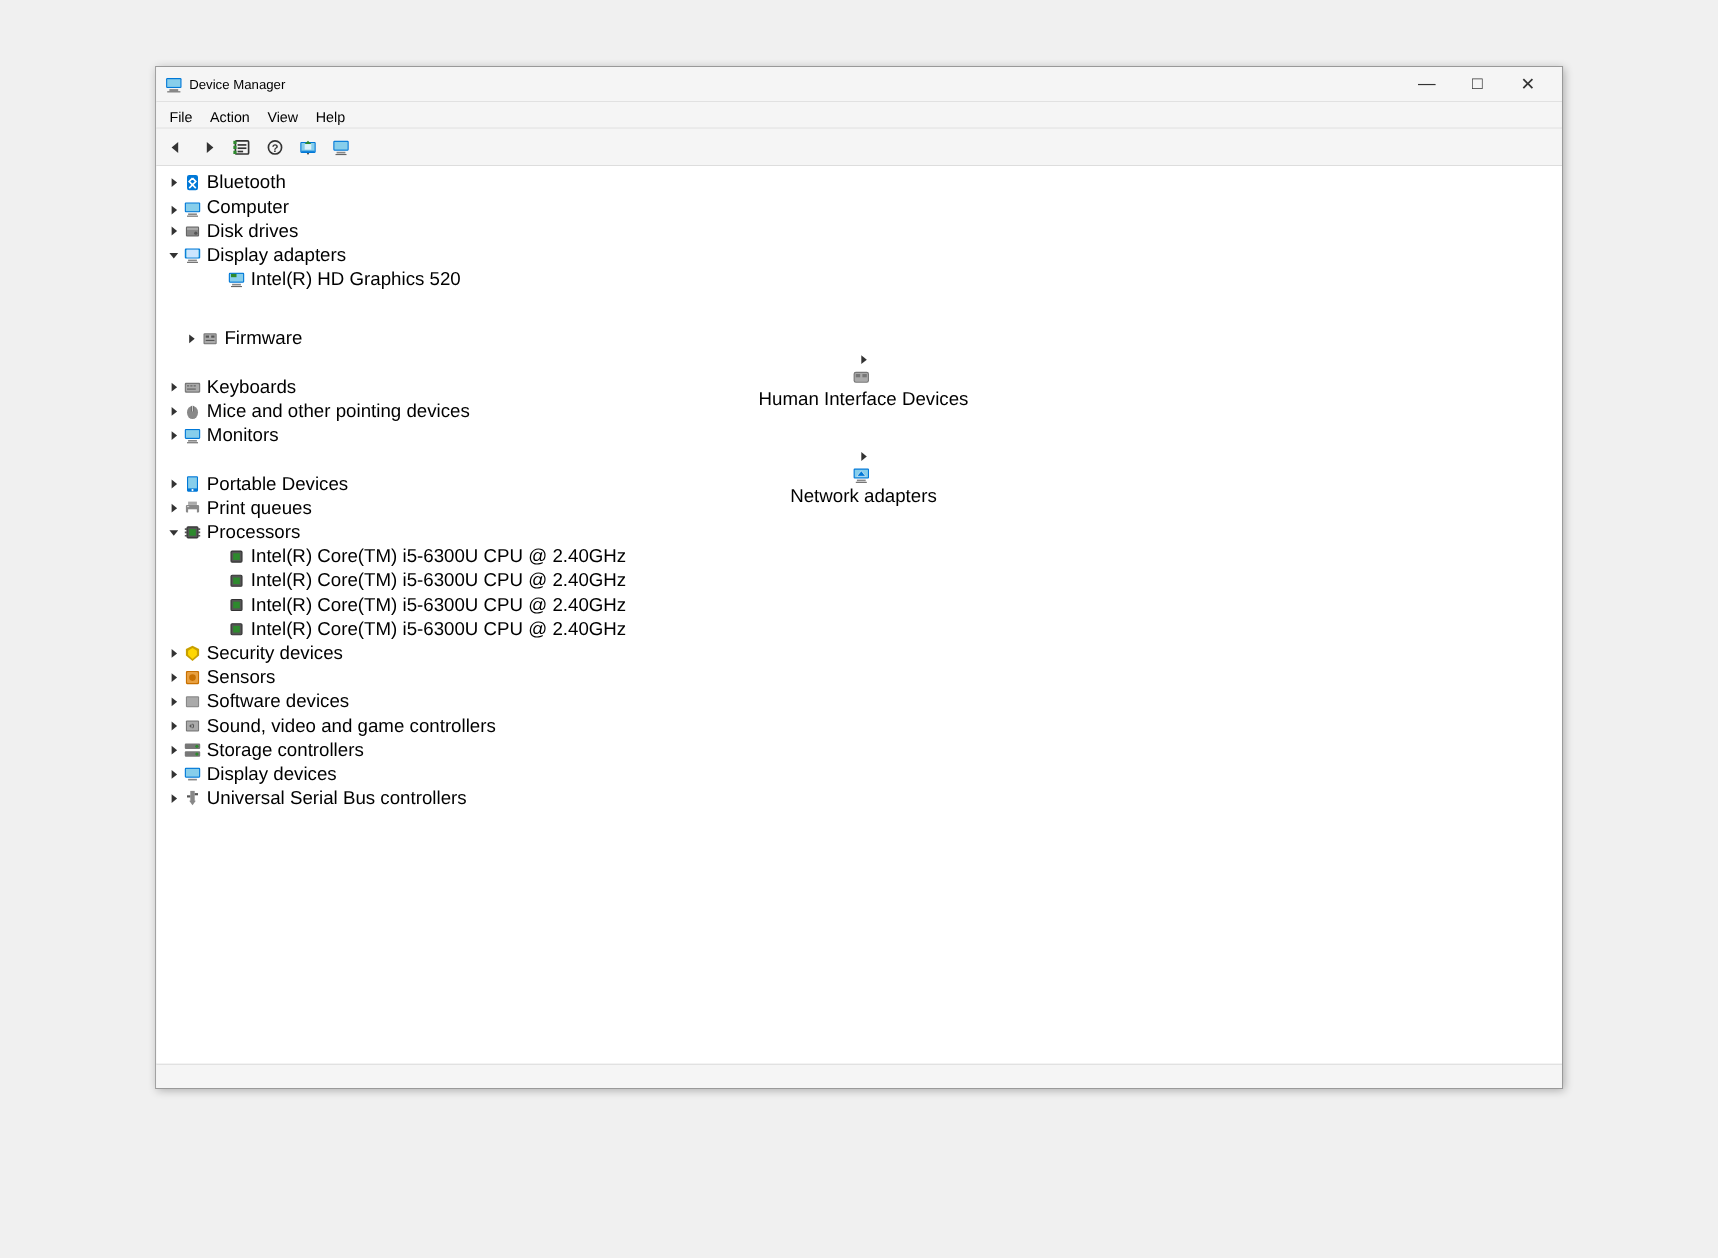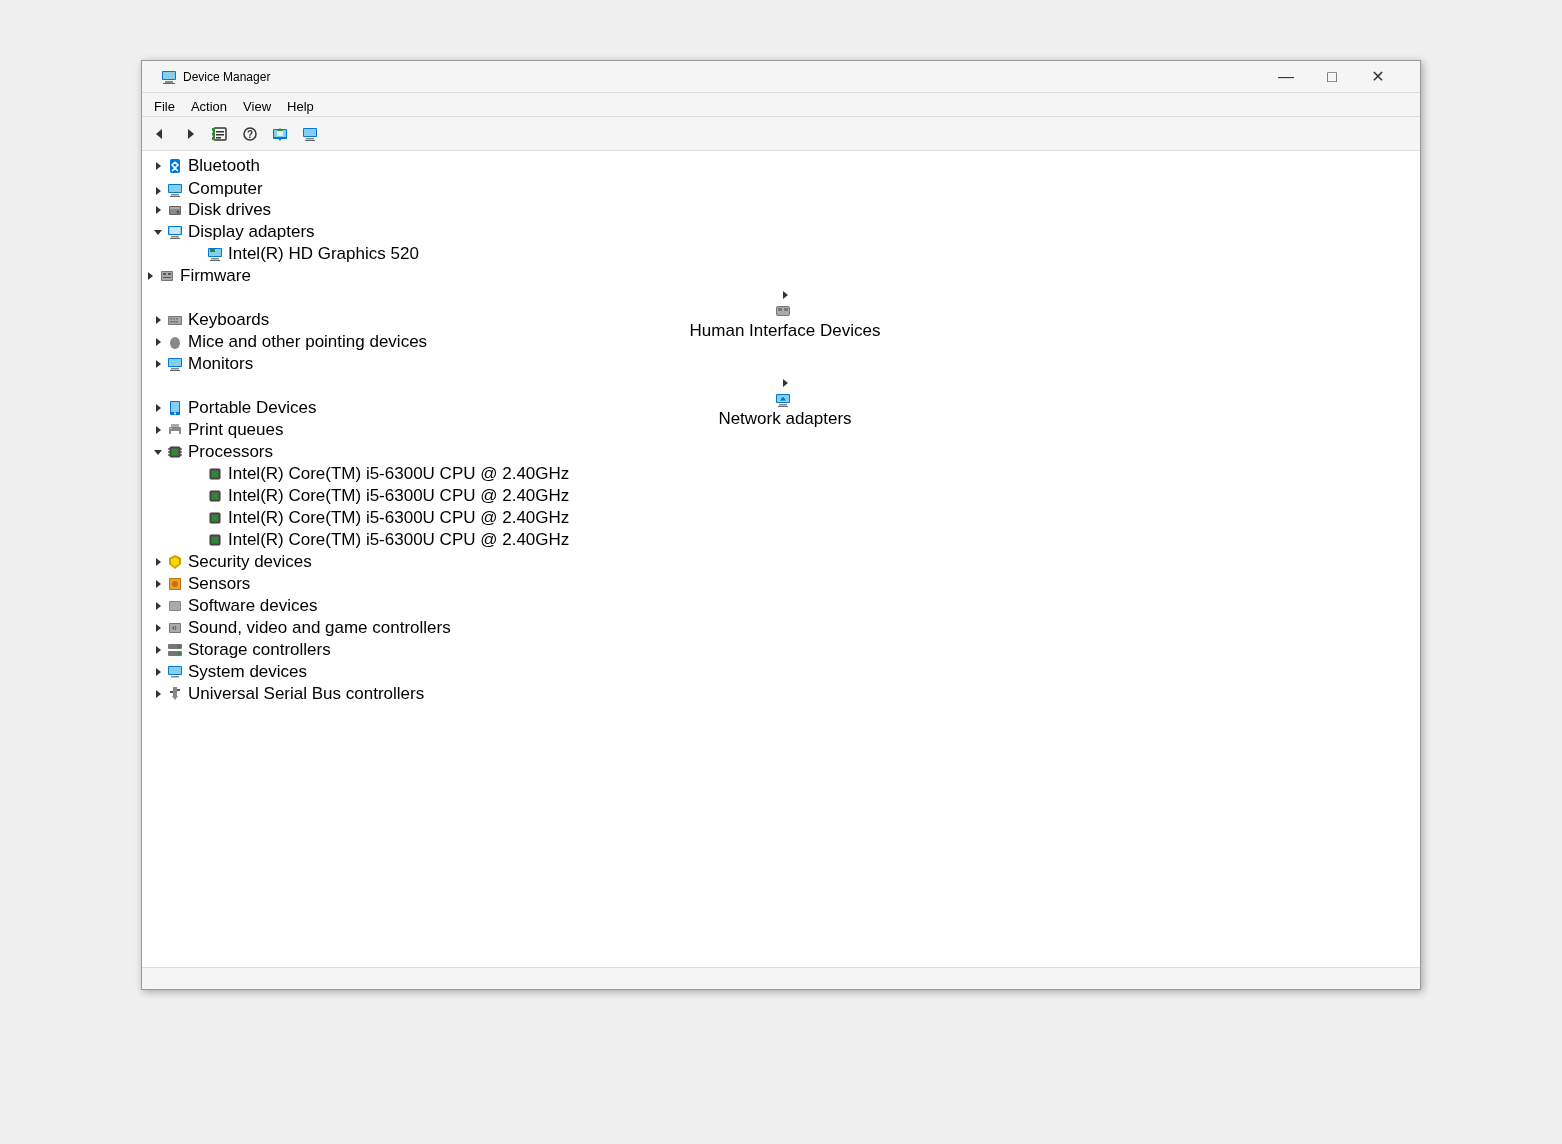--- a/index.html
+++ b/index.html
@@ -20,21 +20,21 @@
       display: flex;
       flex-direction: column;
       margin: 60px auto;
     }
     .title-bar {
       background: #f5f5f5;
       height: 32px;
       display: flex;
       align-items: center;
       justify-content: space-between;
-      padding: 0 19px;
+      padding: 0 8px;
       border-bottom: 1px solid #ddd;
       user-select: none;
     }
     .title-bar-left {
       display: flex;
       align-items: center;
       gap: 6px;
     }
     .title-text {
       font-size: 12px;
@@ -312,21 +312,21 @@
             <svg width="16" height="16" viewBox="0 0 16 16">
               <rect x="1" y="2" width="14" height="9" rx="1" fill="#0078d7"></rect>
               <rect x="2" y="3" width="12" height="7" fill="#87ceeb"></rect>
               <rect x="4" y="12" width="8" height="1.5" fill="#888"></rect>
               <rect x="3" y="14" width="10" height="1" fill="#666"></rect>
               <rect x="3" y="3" width="5" height="3" fill="#2d8a2d"></rect>
             </svg>
           </span>
           <span class="item-label">Intel(R) HD Graphics 520</span>
         </div>
-        <div class="tree-item" style="padding-left: 0;">
+        <div class="tree-item" style="padding-left: 24px; margin-top: 32px;">
           <span class="chevron">
             <svg width="10" height="10" viewBox="0 0 10 10">
               <polygon points="3,1 8,5 3,9" fill="#333"></polygon>
             </svg>
           </span>
           <span class="item-icon">
             <svg width="16" height="16" viewBox="0 0 16 16">
               <rect x="2" y="3" width="12" height="10" rx="1" fill="#777"></rect>
               <rect x="3" y="4" width="10" height="8" fill="#aaa"></rect>
               <rect x="4" y="5" width="3" height="2" fill="#555"></rect>
@@ -590,21 +590,21 @@
               <polygon points="3,1 8,5 3,9" fill="#333"></polygon>
             </svg>
           </span>
           <span class="item-icon">
             <svg width="16" height="16" viewBox="0 0 16 16">
               <rect x="1" y="2" width="14" height="9" rx="1" fill="#0078d7"></rect>
               <rect x="2" y="3" width="12" height="7" fill="#87ceeb"></rect>
               <rect x="4" y="12" width="8" height="1.5" fill="#888"></rect>
             </svg>
           </span>
-          <span class="item-label">System devices</span>
+          <span class="item-label">Display devices</span>
         </div>
         <div class="tree-item" style="padding-left: 8px;">
           <span class="chevron">
             <svg width="10" height="10" viewBox="0 0 10 10">
               <polygon points="3,1 8,5 3,9" fill="#333"></polygon>
             </svg>
           </span>
           <span class="item-icon">
             <svg width="16" height="16" viewBox="0 0 16 16">
               <rect x="6" y="1" width="4" height="10" fill="#888"></rect>

